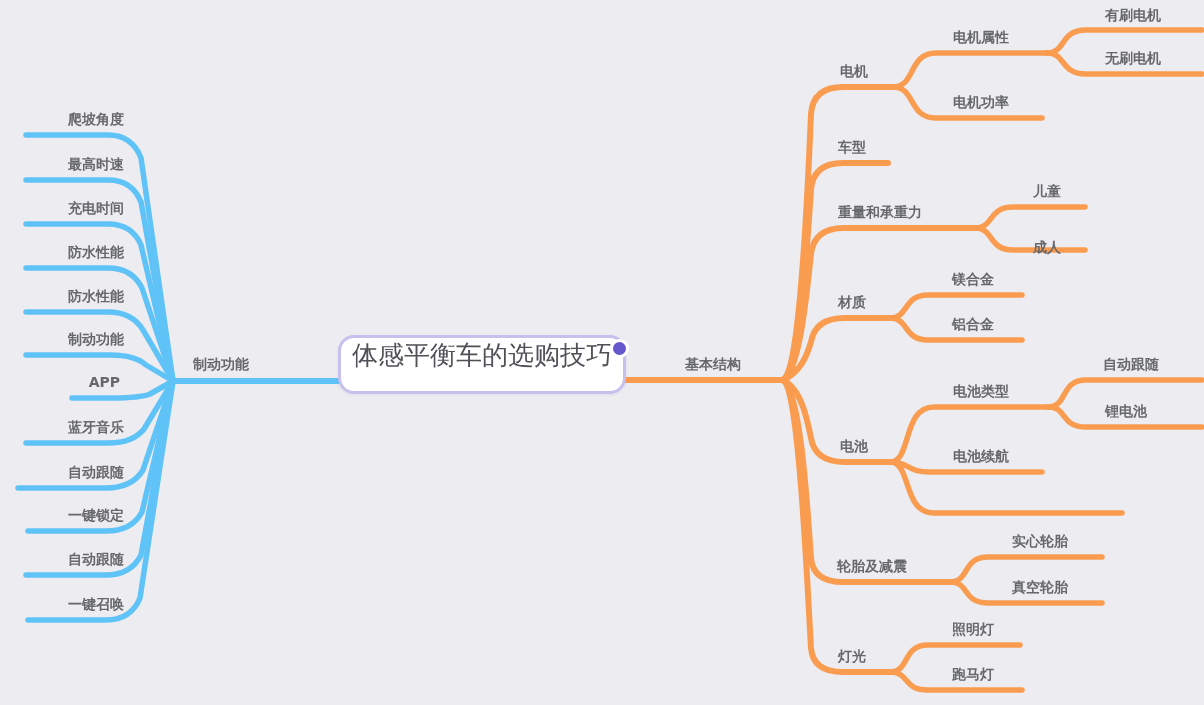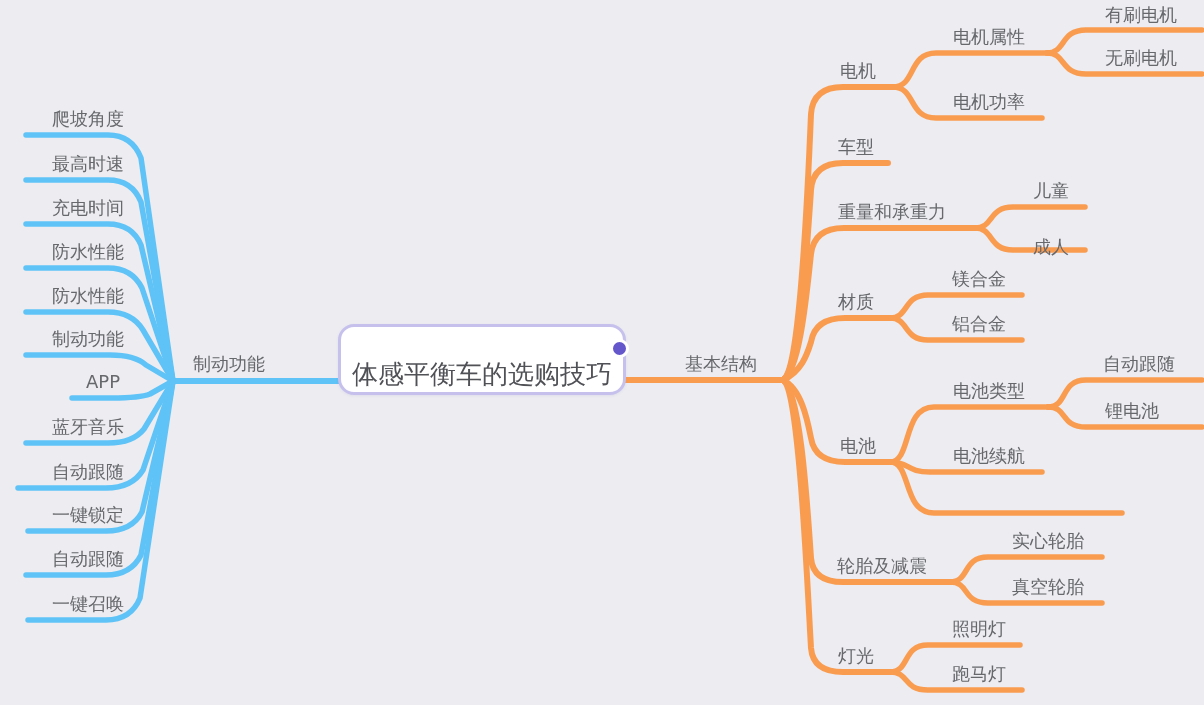--- a/index.html
+++ b/index.html
@@ -15,25 +15,25 @@
   *{margin:0;padding:0;box-sizing:border-box;}
   html,body{width:1204px;height:705px;overflow:hidden;}
   body{background:var(--bg);font-family:"DejaVu Sans","Liberation Sans",sans-serif;position:relative;}
   #canvas{position:absolute;left:0;top:0;width:1204px;height:705px;}
   svg.edges{position:absolute;left:0;top:0;}
   svg.edges path{fill:none;stroke-linecap:round;stroke-linejoin:round;}
   svg.edges path.b{stroke:var(--blue);stroke-width:5.5;}
   svg.edges path.bm{stroke:var(--blue);stroke-width:6;}
   svg.edges path.o{stroke:var(--orange);stroke-width:6;}
   svg.edges path.o2{stroke:var(--orange);stroke-width:5.5;}
-  .lbl{position:absolute;font-size:18px;line-height:26px;color:var(--text);white-space:nowrap;cursor:default;}
+  .lbl{position:absolute;font-size:14px;line-height:26px;color:var(--text);white-space:nowrap;cursor:default;font-weight:bold;}
   .lbl.rt{text-align:right;}
-  .central{position:absolute;left:338px;top:324px;width:288px;height:71px;
+  .central{position:absolute;left:338px;top:335px;width:288px;height:59px;
     background:var(--node-fill);border:3px solid var(--node-border);border-radius:16px;
-    display:flex;align-items:flex-end;justify-content:center;
+    display:flex;align-items:flex-start;justify-content:center;
     box-shadow:0 1px 3px rgba(90,80,160,0.08);z-index:3;}
   .central .title{font-size:26px;color:var(--title-text);white-space:nowrap;}
   .handle{position:absolute;left:610px;top:339px;width:19px;height:19px;border-radius:50%;
     background:var(--handle);border:3px solid #ffffff;z-index:4;}
 </style>
 </head>
 <body>
 
 <div id="canvas">
 

